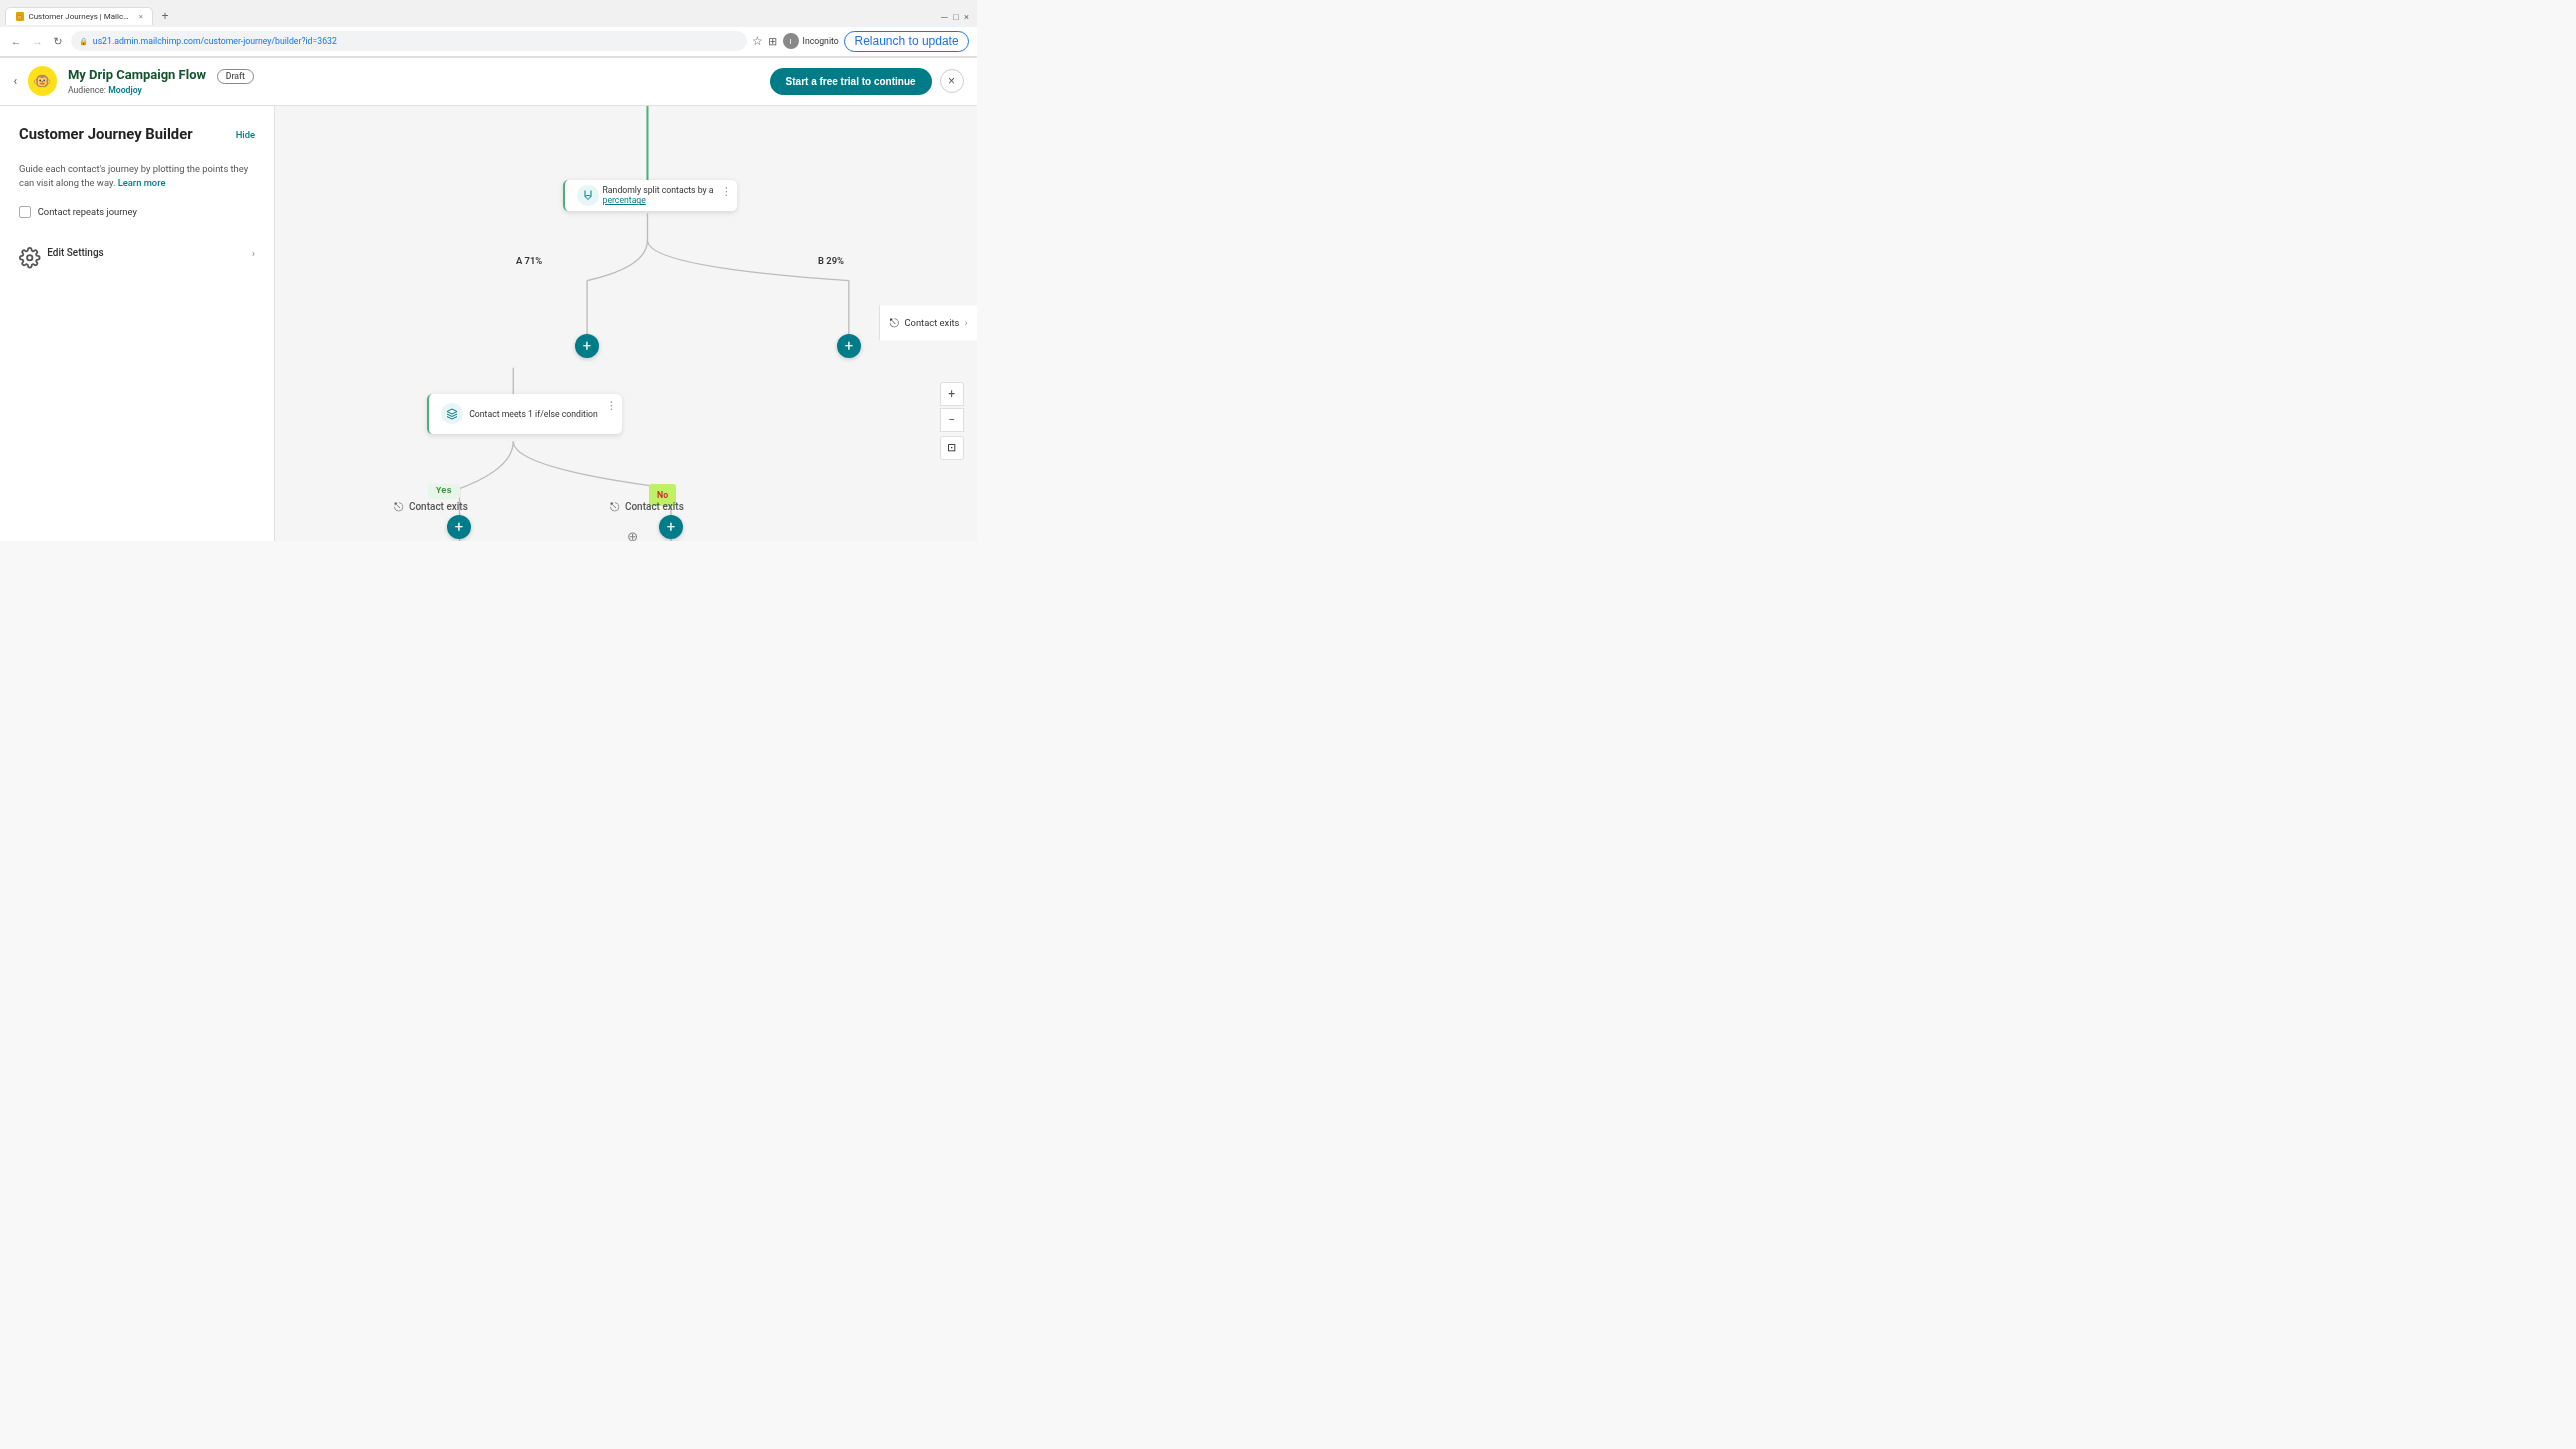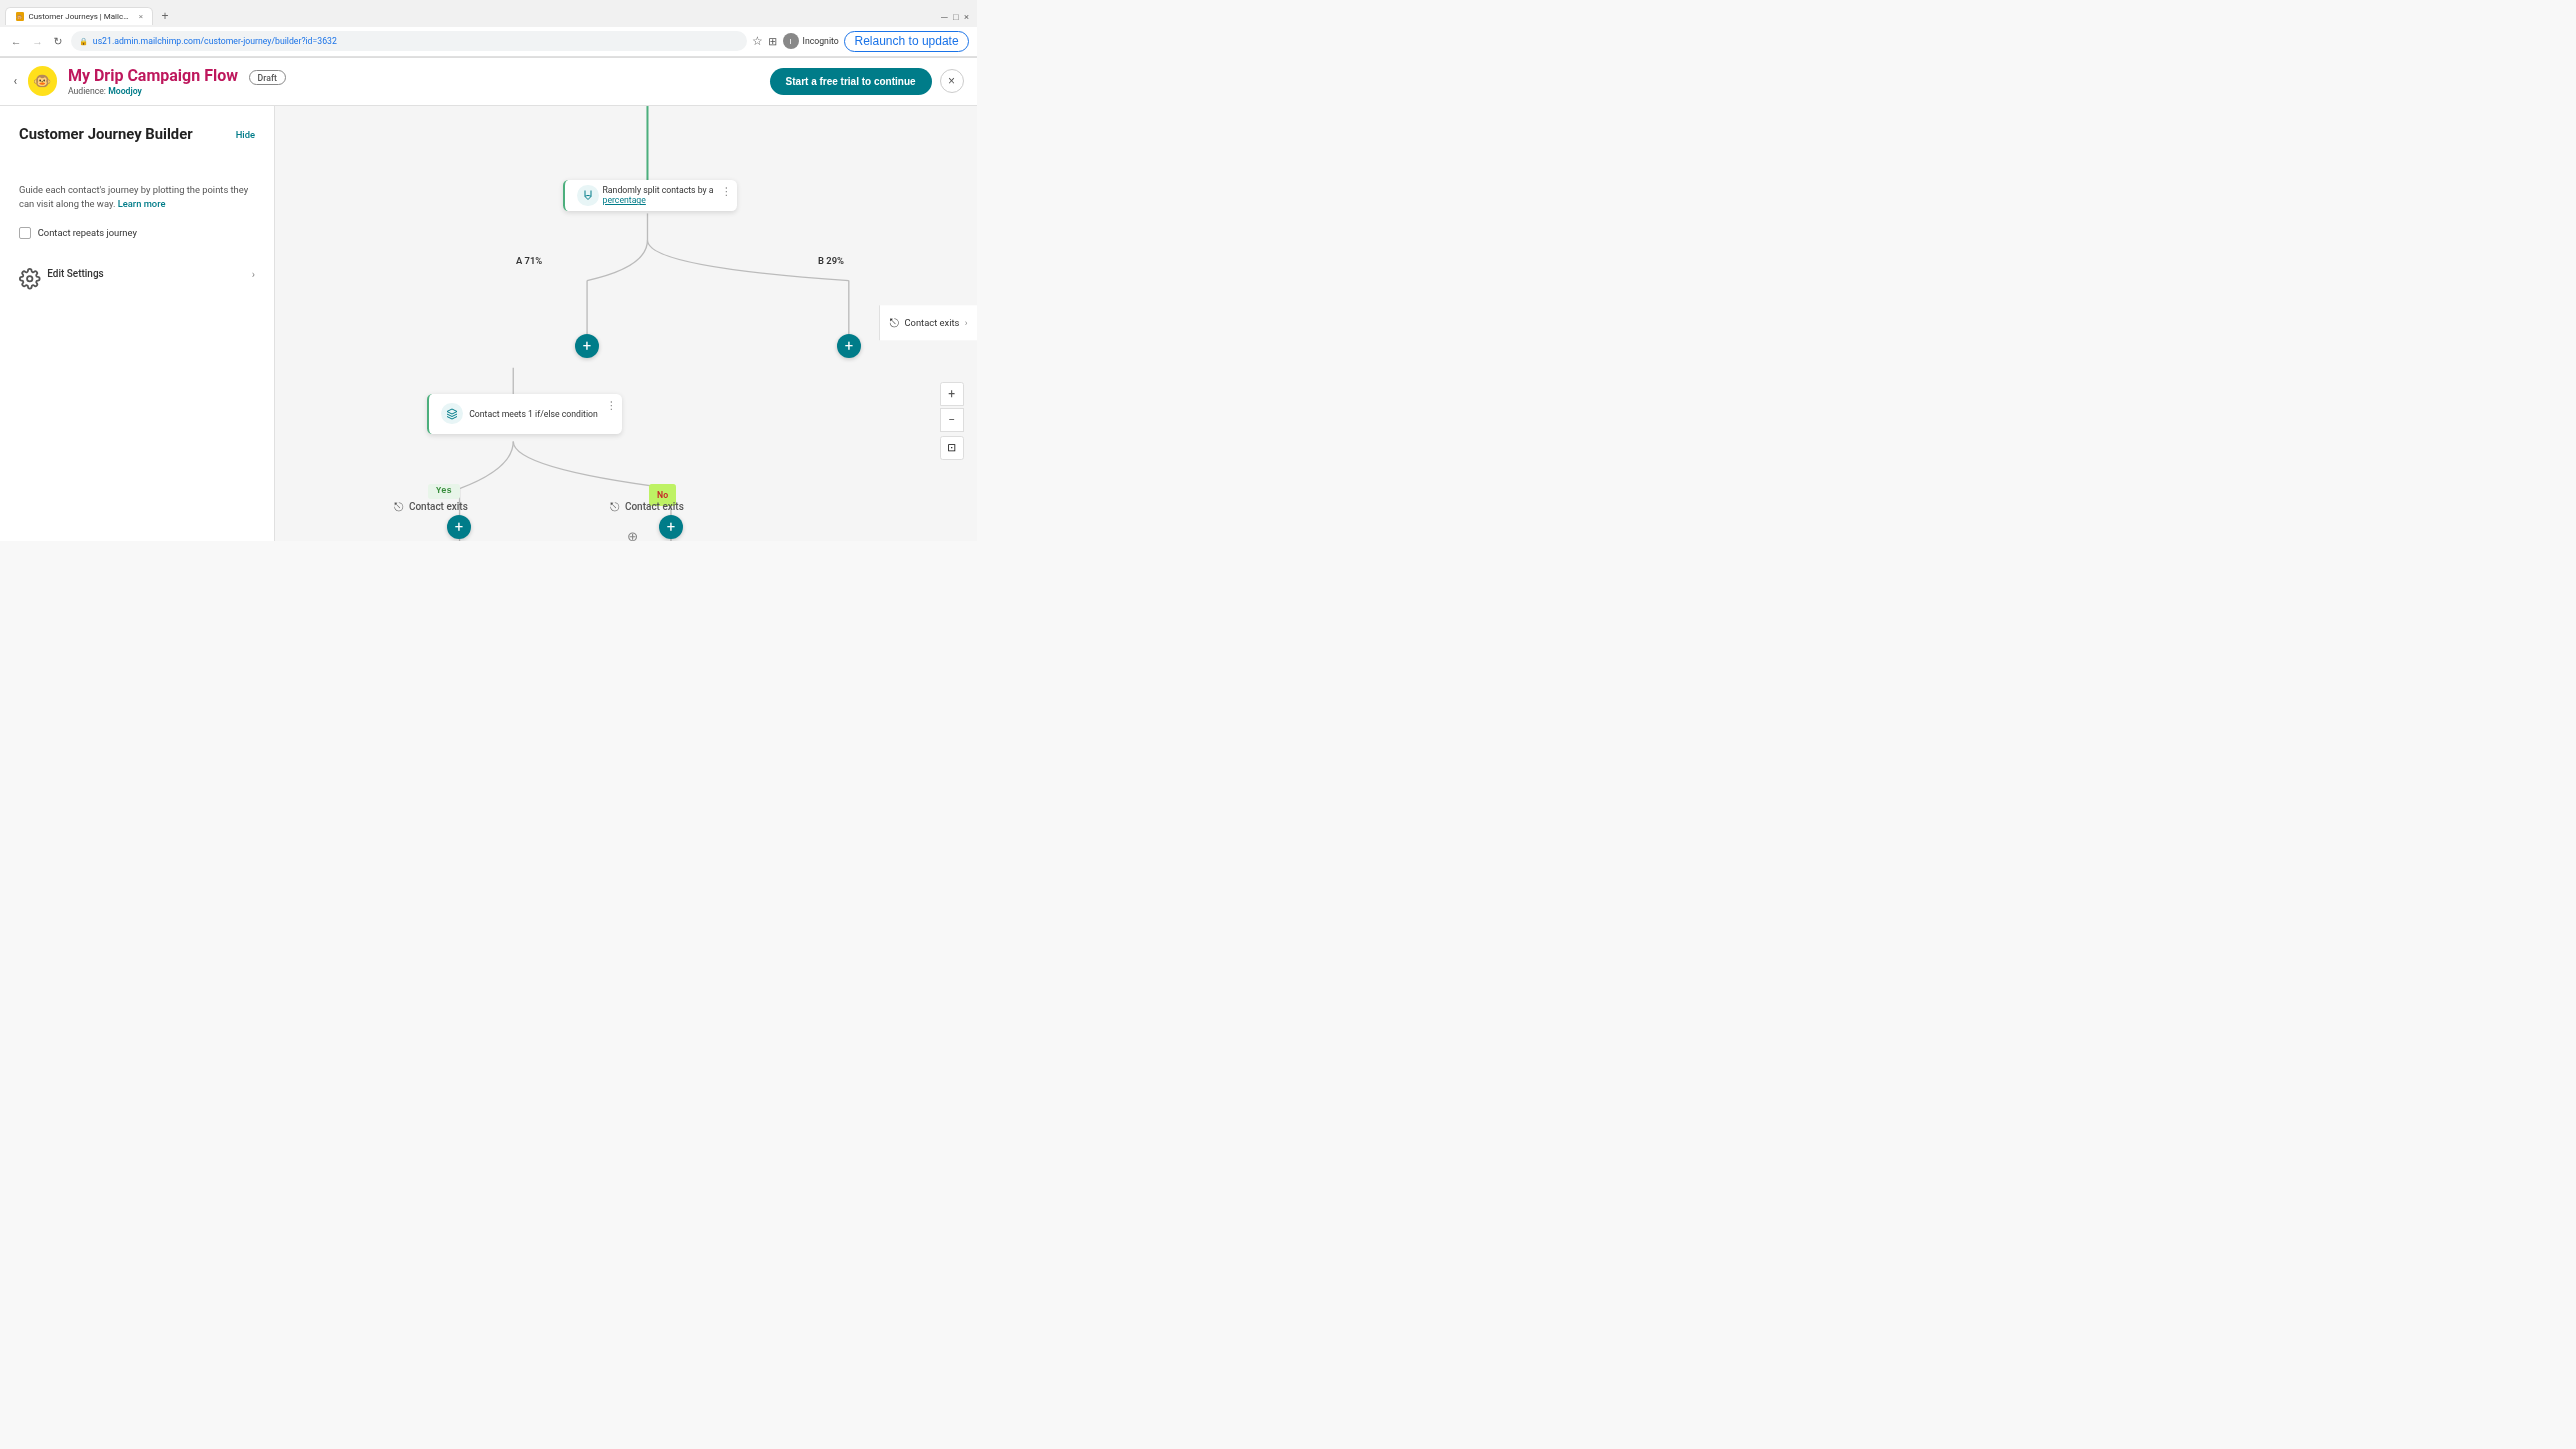--- a/index.html
+++ b/index.html
@@ -20,36 +20,36 @@
     .address-text { font-size: 8.7px; color: #1a73e8; }
     .nav-right { display: flex; align-items: center; gap: 5.4px; }
     .relaunch-btn { background: transparent; border: 1.3px solid #1a73e8; border-radius: 13.4px; padding: 2.7px 9.4px; font-size: 12px; color: #1a73e8; cursor: pointer; }
 
     
     .app-header { background: #fff; border-bottom: 0.7px solid #e0e0e0; padding: 0 13.4px; height: 48px; display: flex; align-items: center; justify-content: space-between; position: relative; z-index: 10; }
     .header-left { display: flex; align-items: center; gap: 10.7px; }
     .back-arrow { color: #555; font-size: 12px; cursor: pointer; }
     .mailchimp-logo { width: 29.5px; height: 29.5px; background: #ffe01b; border-radius: 50%; display: flex; align-items: center; justify-content: center; font-size: 14.8px; }
     .campaign-info { }
-    .campaign-title { font-size: 16px; font-weight: 700; color: #be185d; }
+    .campaign-title { font-size: 13px; font-weight: 700; color: #14532d; }
     .draft-badge { display: inline-block; border: 1.3px solid #888; border-radius: 13.4px; padding: 1.3px 8px; font-size: 8.7px; color: #555; margin-left: 8px; font-weight: 500; }
     .audience-label { font-size: 8.7px; color: #555; margin-top: 1.3px; }
     .audience-name { color: #007c89; font-weight: 600; }
     .header-right { display: flex; align-items: center; gap: 8px; }
     .trial-btn { background: #007c89; color: #fff; border: none; border-radius: 16px; padding: 8px 16px; font-size: 10px; font-weight: 600; cursor: pointer; }
     .close-btn { background: none; border: 1.3px solid #ccc; border-radius: 50%; width: 24px; height: 24px; display: flex; align-items: center; justify-content: center; cursor: pointer; font-size: 12px; color: #555; }
 
     
     .main-layout { display: flex; height: calc(547px - 56px - 56px); }
 
     
     .sidebar { width: 275px; background: #fff; border-right: 0.7px solid #e0e0e0; padding: 19px 19px; flex-shrink: 0; }
     .sidebar-title { font-size: 14.8px; font-weight: 700; color: #222; margin-bottom: 15px; }
     .sidebar-hide { color: #007c89; font-size: 9.4px; cursor: pointer; font-weight: 500; float: right; margin-top: 4px; }
-    .sidebar-desc { font-size: 9.4px; color: #555; line-height: 1.5; margin-top: 25px; clear: both; }
+    .sidebar-desc { font-size: 9.4px; color: #555; line-height: 1.5; margin-top: 4px; clear: both; }
     .learn-more { color: #007c89; text-decoration: none; font-weight: 500; }
     .checkbox-row { display: flex; align-items: center; gap: 6.7px; margin-top: 16px; }
     .checkbox { width: 12px; height: 12px; border: 1.3px solid #aaa; border-radius: 2px; }
     .checkbox-label { font-size: 9.4px; color: #333; }
     .settings-row { display: flex; align-items: flex-start; gap: 6.7px; margin-top: 21.5px; padding: 8px 0; cursor: pointer; }
     .settings-icon { width: 21.5px; height: 21.5px; color: #555; }
     .settings-label { font-size: 10px; color: #333; font-weight: 500; flex: 1; }
     .chevron-right { color: #888; font-size: 10.7px; }
 
     

